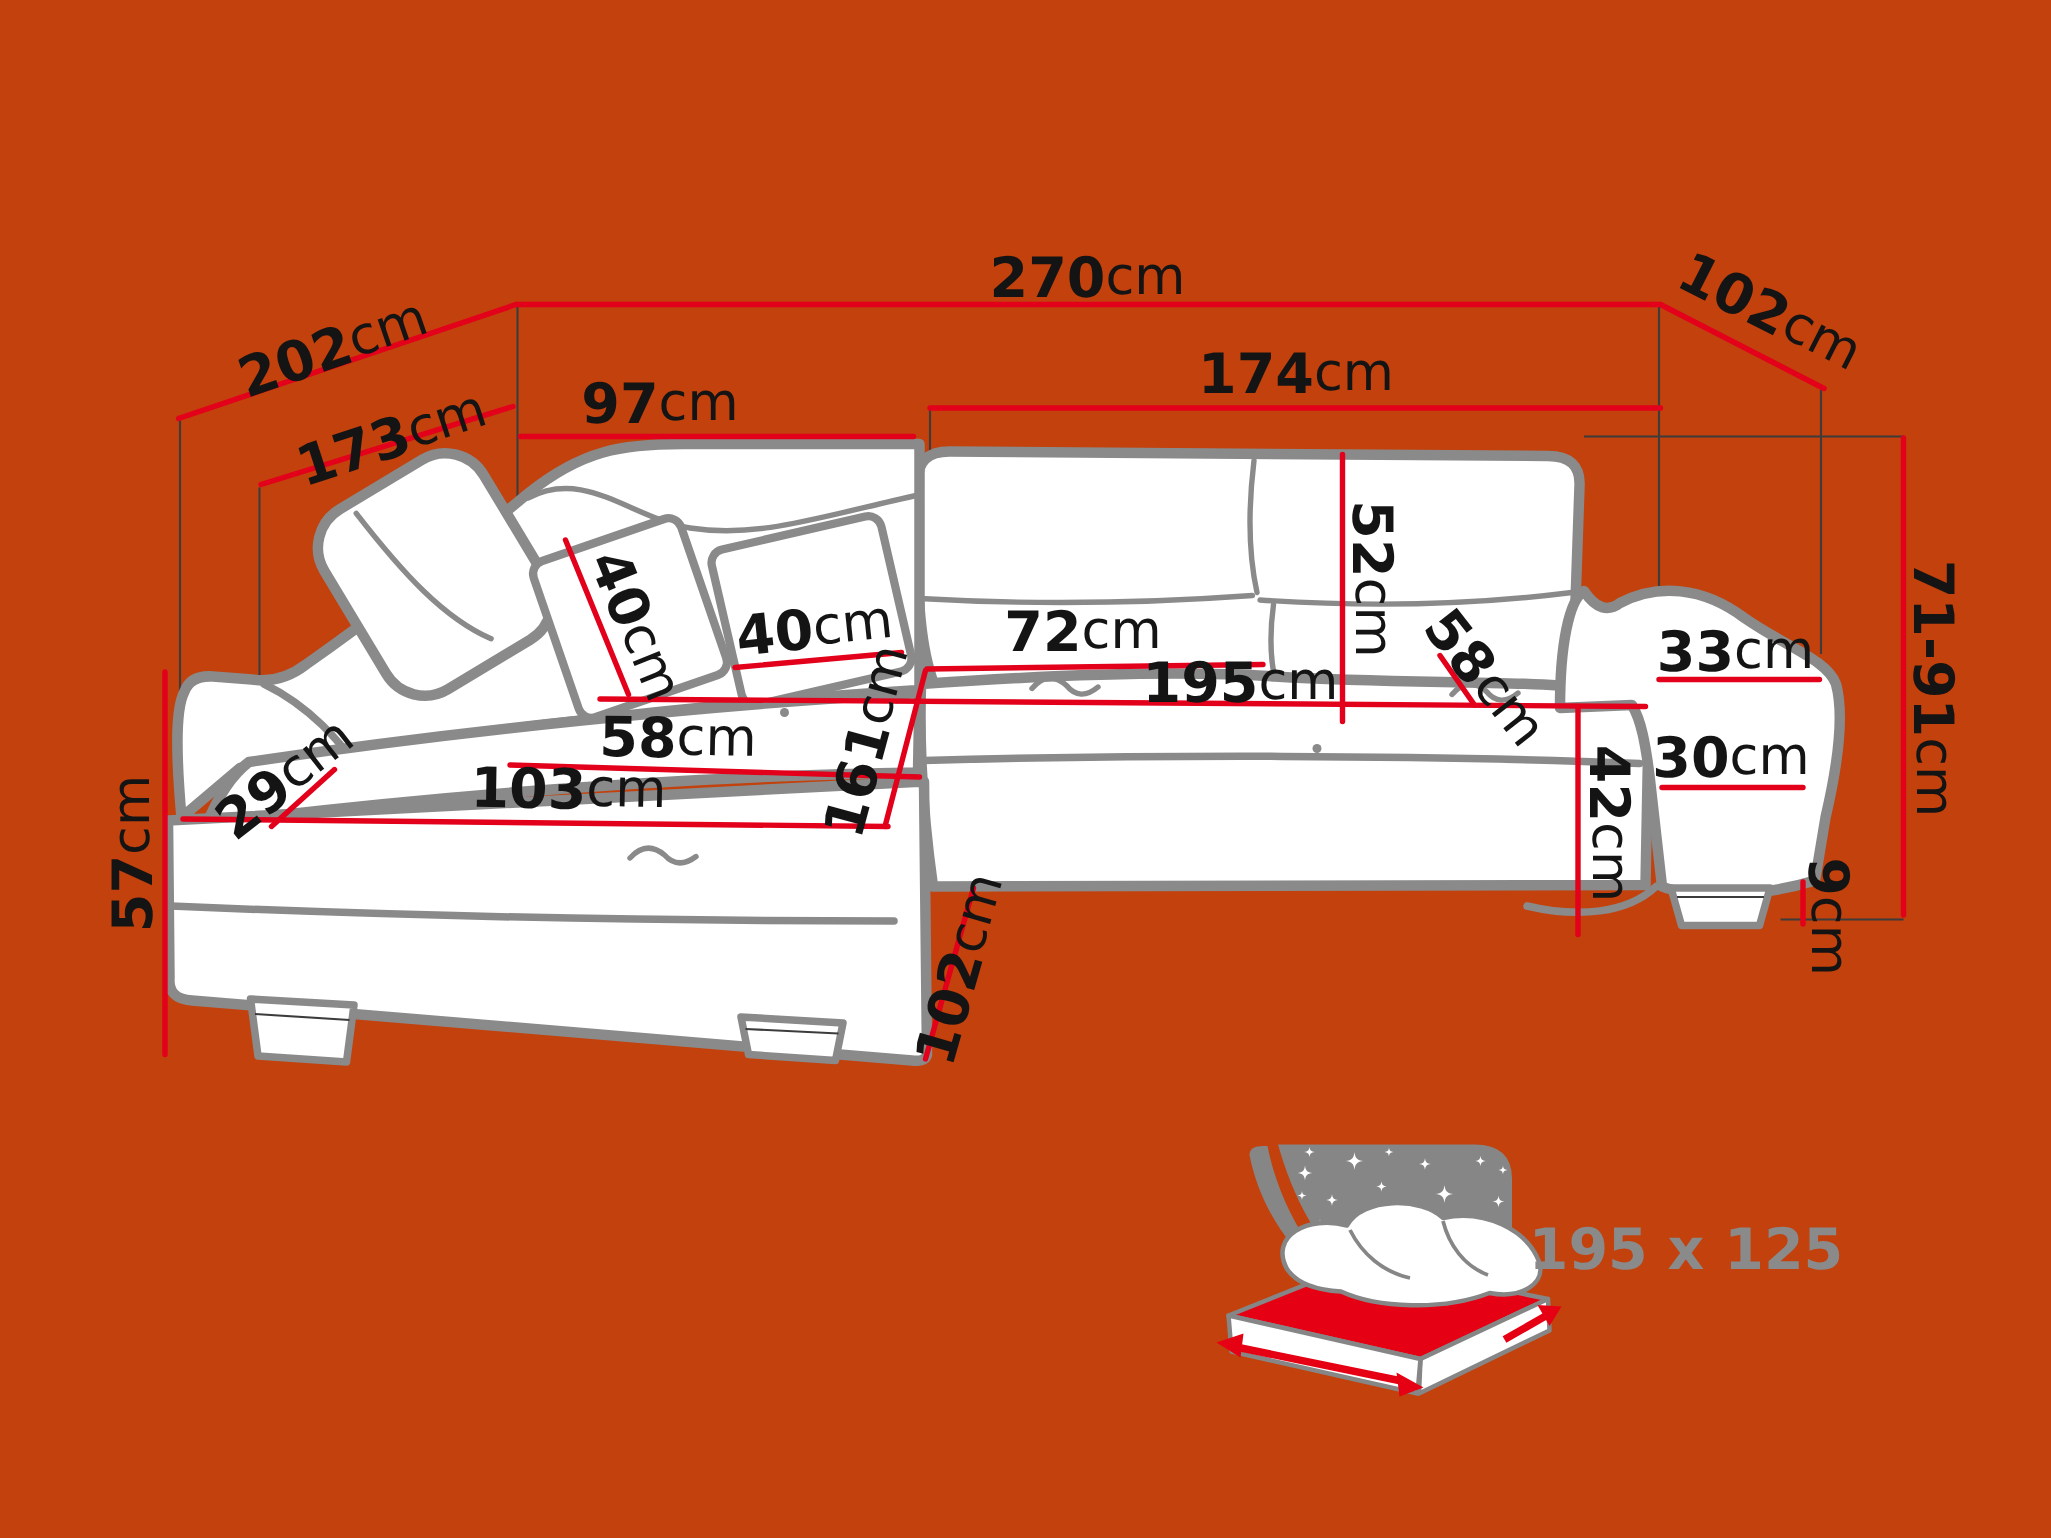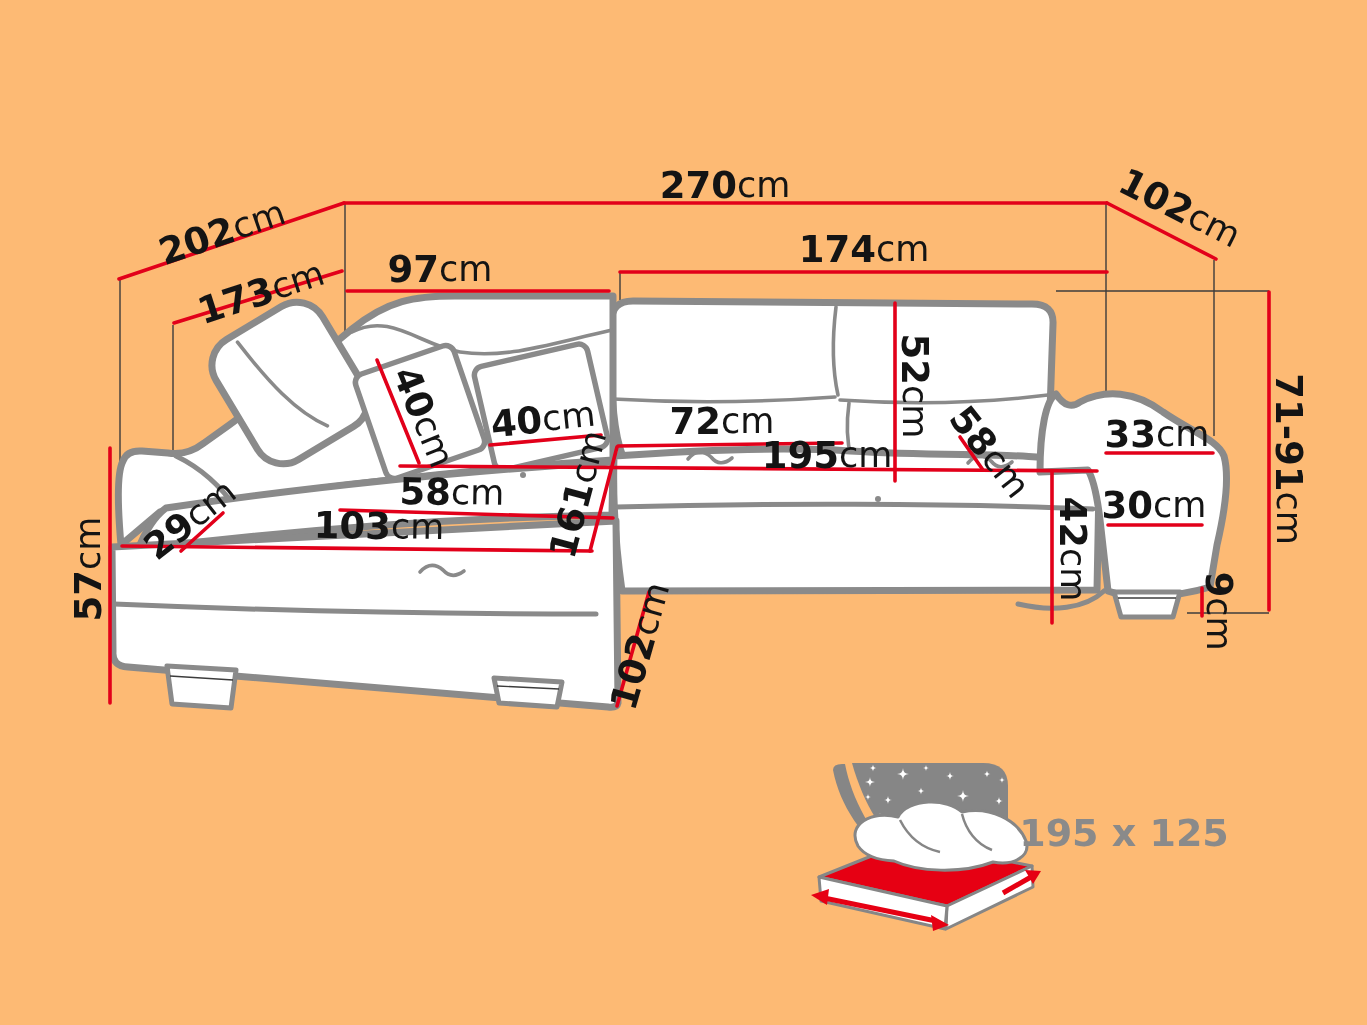--- a/index.html
+++ b/index.html
@@ -1,16 +1,16 @@
 <!DOCTYPE html>
 <html><head>
 <meta charset="utf-8">
 <style>
   html,body{margin:0;padding:0;background:#ffffff;}
-  .stage{position:relative;width:1367px;height:1025px;background:#fdba74;overflow:hidden;}
+  .stage{position:relative;width:1367px;height:1025px;background:#c2410c;overflow:hidden;}
   svg{display:block}
   .dim-num{font-family:"DejaVu Sans", sans-serif;font-weight:700;font-size:37px;fill:#141414;}
   .dim-unit{font-family:"DejaVu Sans", sans-serif;font-weight:400;font-size:35px;fill:#141414;}
   .dim-line{stroke:#e2001a;stroke-width:3.6;fill:none;stroke-linecap:round;}
   .ext-line{stroke:#3c3c3c;stroke-width:1.4;fill:none;}
   .sofa{stroke:#8a8a8a;stroke-width:7;fill:#ffffff;stroke-linejoin:round;stroke-linecap:round;}
   .sofa-crease{stroke:#8a8a8a;stroke-width:3.6;fill:none;stroke-linecap:round;}
   .sofa-crease2{stroke:#8a8a8a;stroke-width:5;fill:none;stroke-linecap:round;}
   .leg{stroke:#8a8a8a;stroke-width:5;fill:#ffffff;stroke-linejoin:round;}
   .icon-grey{fill:#868686;}

